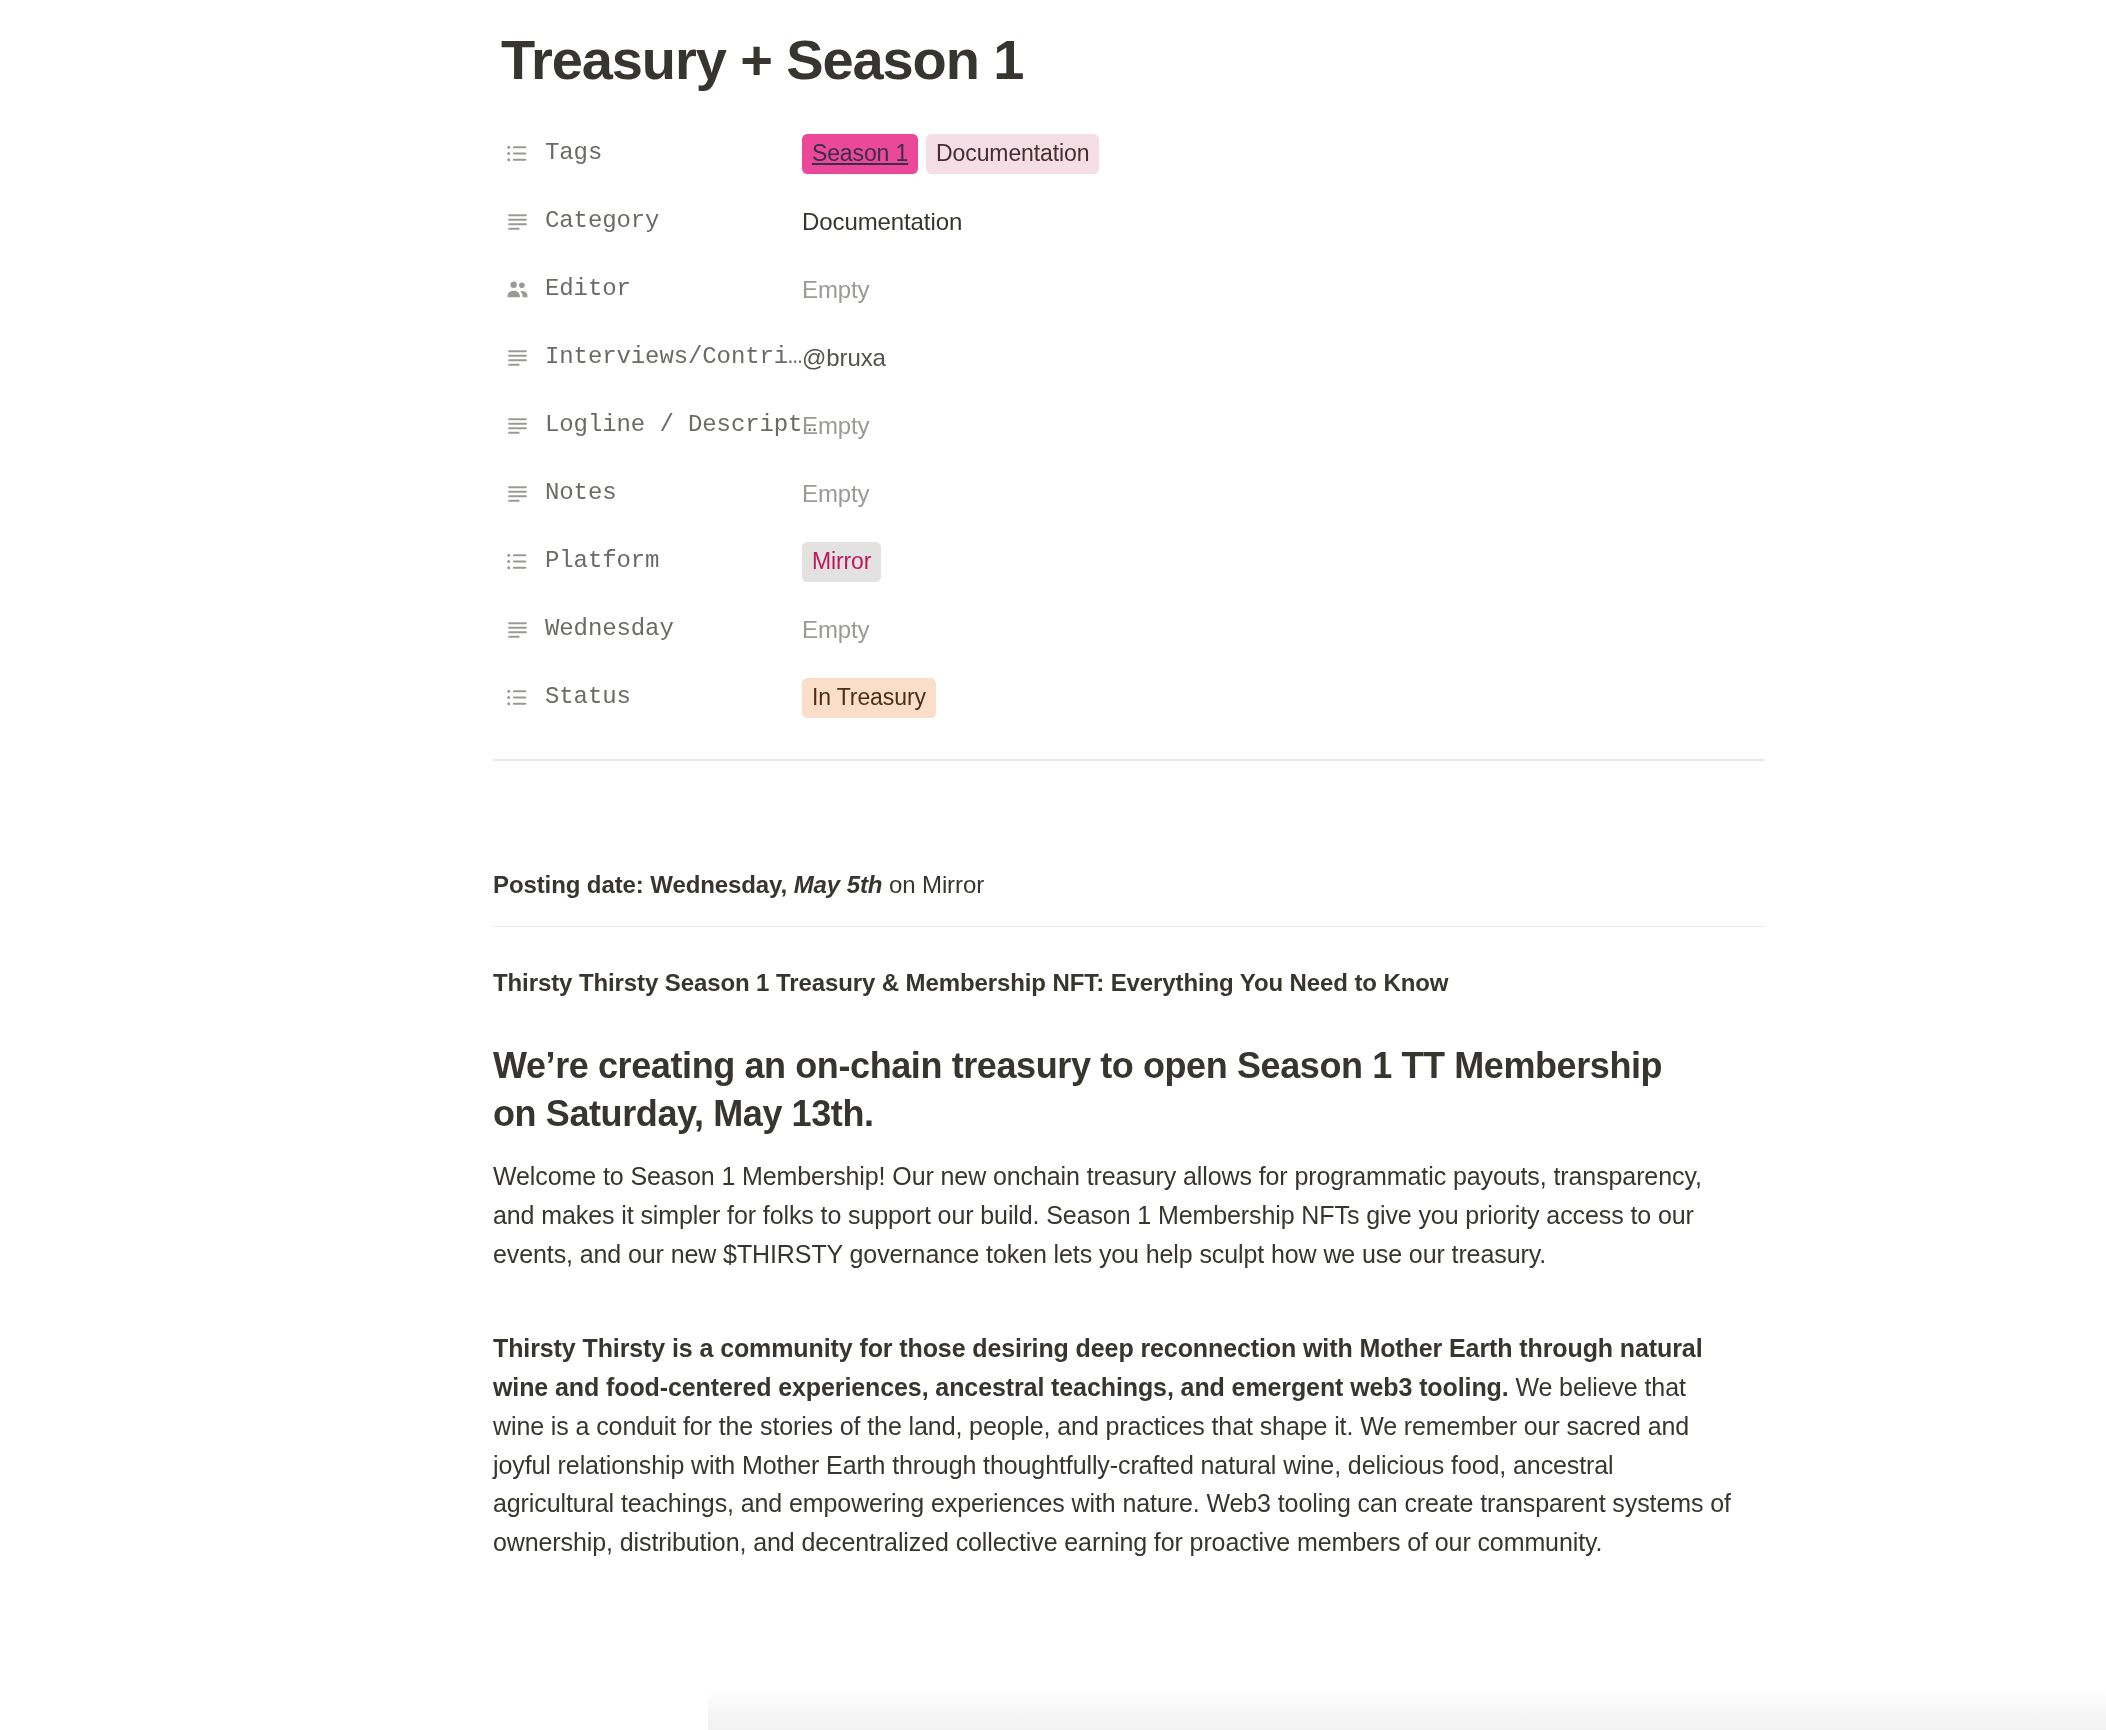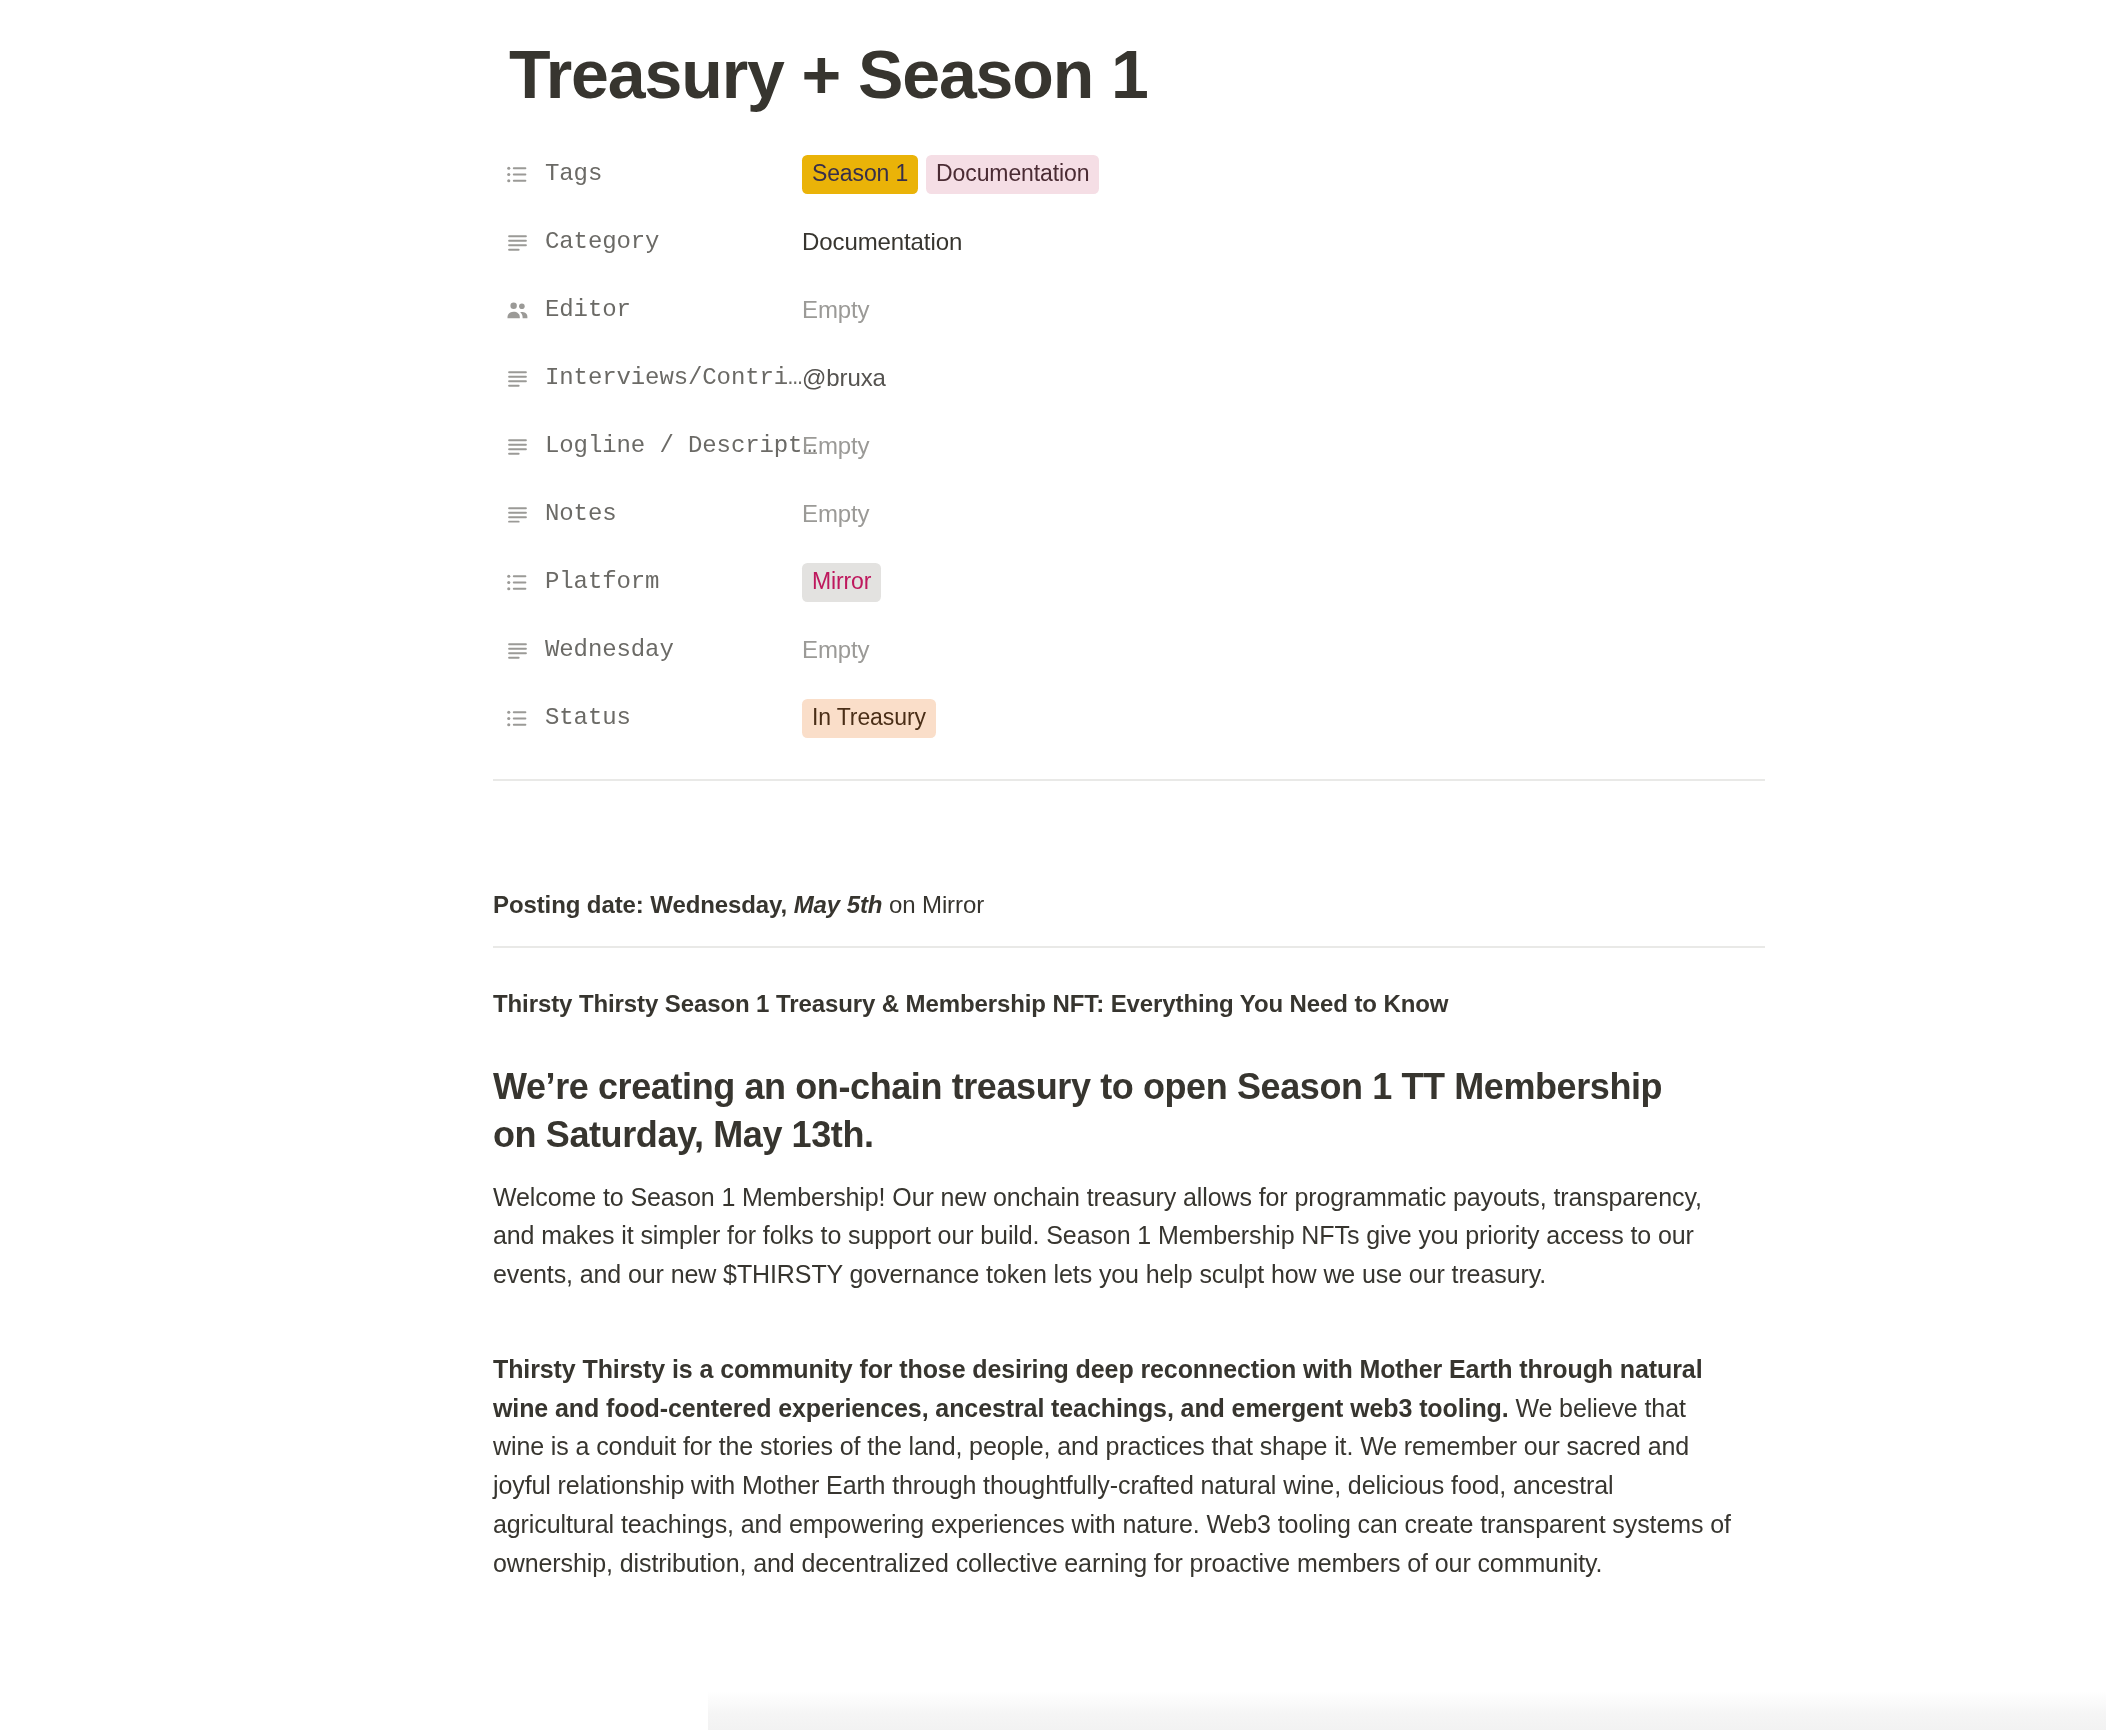--- a/index.html
+++ b/index.html
@@ -25,26 +25,26 @@
 
   .content {
     position: absolute;
     left: 493px;
     top: 0;
     width: 1272px;
   }
 
   
   .page-title {
-    font-size: 68px;
+    font-size: 56px;
     font-weight: 700;
     line-height: 1.05;
     letter-spacing: -1.1px;
     color: #37352f;
-    margin: 16px;
+    margin: 8px;
     padding-top: 23px;
     white-space: nowrap;
   }
 
   
   .properties {
     margin-top: 39px;
   }
   .prop-row {
     display: flex;
@@ -99,21 +99,21 @@
   }
   .pill {
     display: inline-flex;
     align-items: center;
     border-radius: 5.4px;
     padding: 4.5px 9.9px 6.3px 9.9px;
     font-size: 23px;
     line-height: 1.25;
     white-space: nowrap;
   }
-  .pill-season1 { background: #eab308; color: #372f4a; }
+  .pill-season1 { background: #ec4899; color: #372f4a; text-decoration: underline; }
   .pill-documentation { background: #f5dee5; color: #4a2b33; }
   .pill-mirror { background: #e3e2e0; color: #be185d; }
   .pill-inprogress { background: #fadec9; color: #4a2e17; }
 
   
   .divider {
     height: 1.8px;
     background: #e9e9e7;
     width: 1272px;
     margin: 0;

